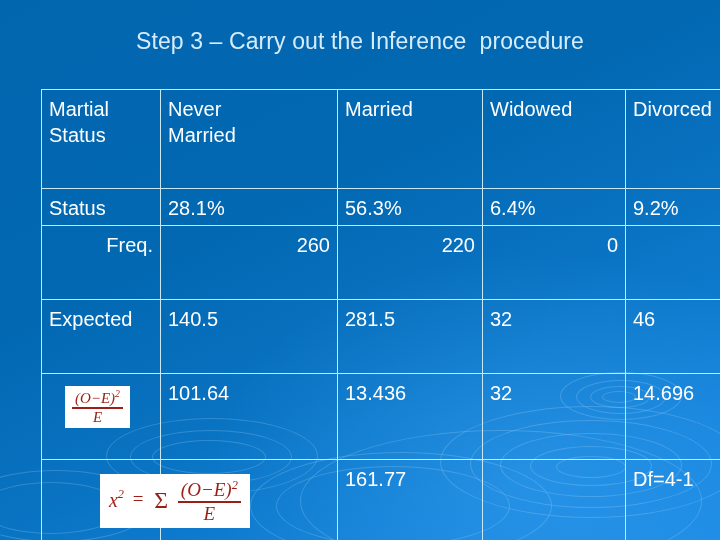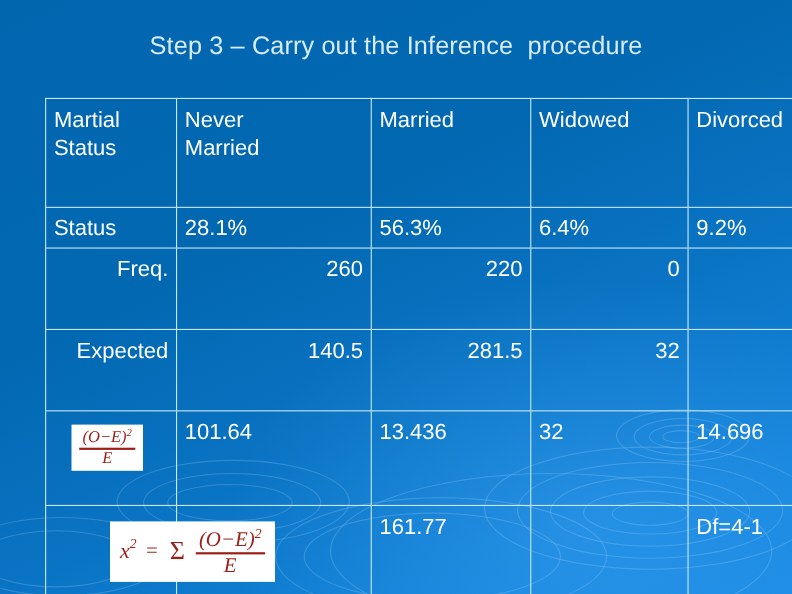--- a/index.html
+++ b/index.html
@@ -75,21 +75,21 @@
     margin-left: 20px;
   }
   td.c0 { width: 104px; }
   td.c1 { width: 162px; }
   td.c2 { width: 130px; }
   td.c3 { width: 128px; }
   td.c4 { width: 128px; }
 
   tr.r-head td { height: 88px; }
   tr.r-freq  td { height: 63px; text-align: right; }
-  tr.r-exp   td { height: 63px; text-align: right; }
+  tr.r-exp   td { height: 63px; }
   tr.r-chi   td { height: 75px; }
   tr.r-sum   td { height: 75px; }
 
   .hdr-two { white-space: pre-line; }
 
   .indent-sm { padding-left: 22px; }
 
   
   .formula-box {
     background: #ffffff;

